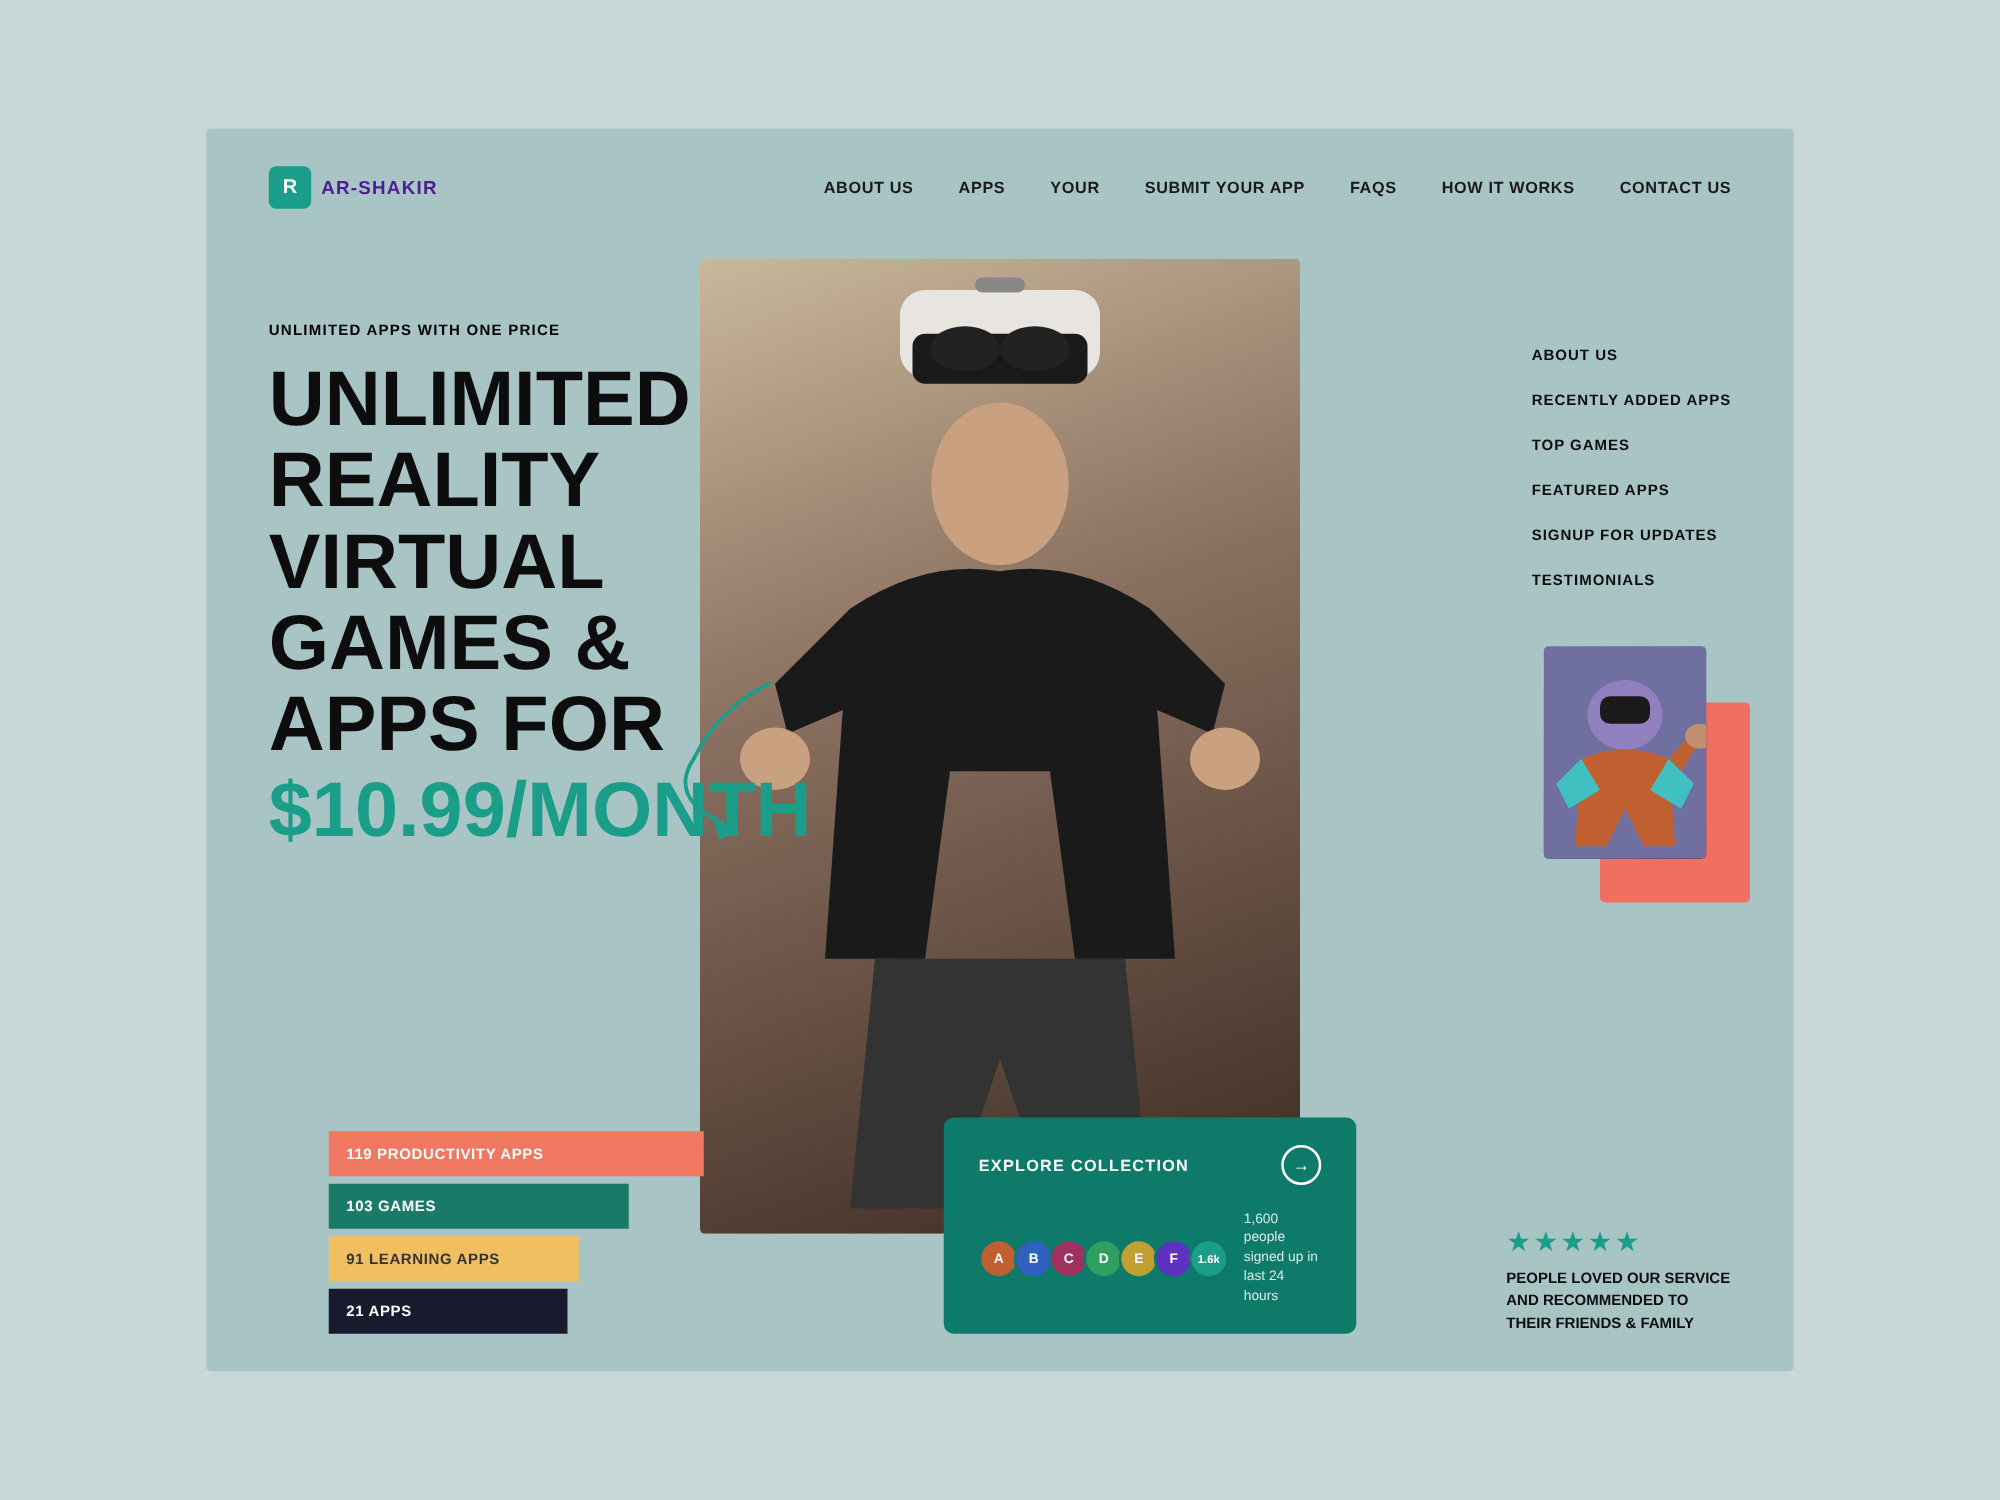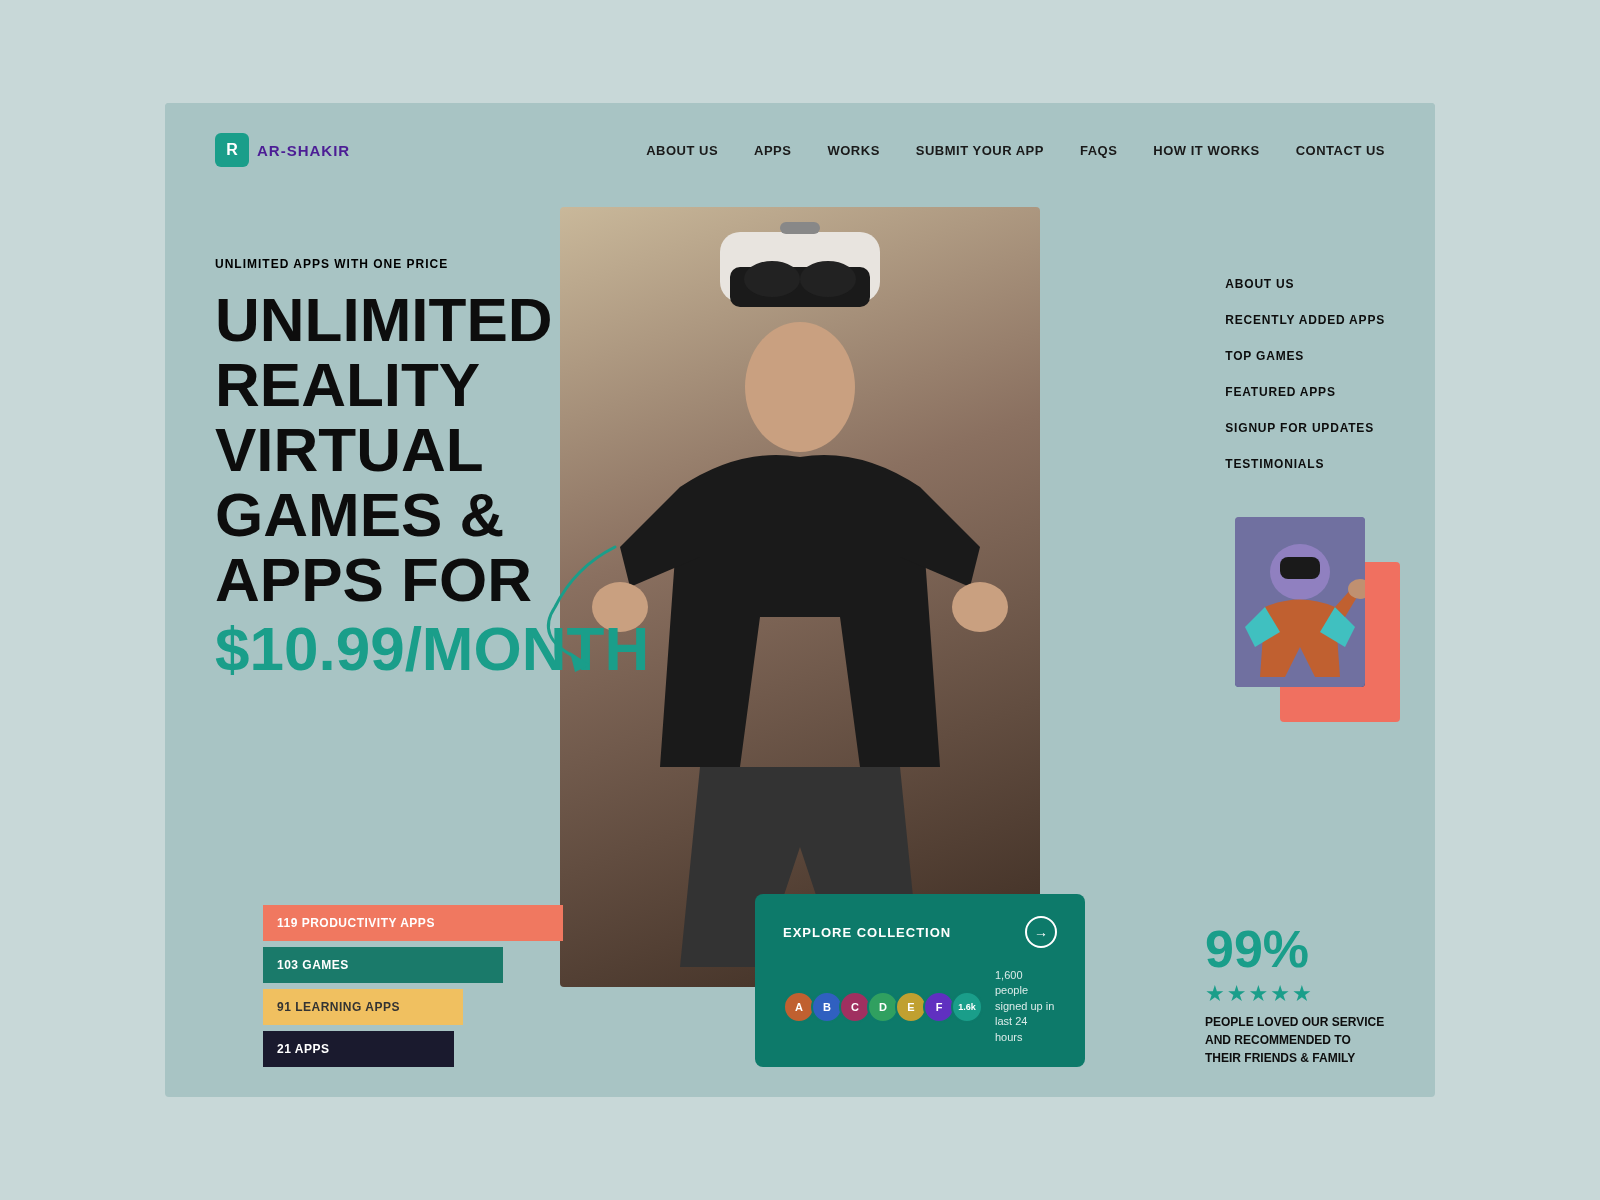--- a/index.html
+++ b/index.html
@@ -327,21 +327,21 @@
   <nav class="navbar">
     <div class="logo">
       <div class="logo-icon">
         <span>R</span>
       </div>
       <span class="logo-text">AR-SHAKIR</span>
     </div>
     <ul class="nav-links">
       <li><a href="#">ABOUT US</a></li>
       <li><a href="#">APPS</a></li>
-      <li><a href="#">WORKS</a></li>
+      <li><a href="#">YOUR</a></li>
       <li><a href="#">SUBMIT YOUR APP</a></li>
       <li><a href="#">FAQS</a></li>
       <li><a href="#">HOW IT WORKS</a></li>
       <li><a href="#">CONTACT US</a></li>
     </ul>
   </nav>
 
   <div class="hero">
 
     <div class="hero-circle"></div>
@@ -455,20 +455,19 @@
             <div class="avatar-circle" style="background:#30a060;">D</div>
             <div class="avatar-circle" style="background:#c0a030;">E</div>
             <div class="avatar-circle" style="background:#6030c0;">F</div>
             <div class="avatar-circle avatar-count">1.6k</div>
           </div>
           <span class="explore-text">1,600 people signed up in last 24 hours</span>
         </div>
       </div>
 
       <div class="rating-section">
-        <div class="rating-percent">99%</div>
         <div class="stars">★★★★★</div>
         <div class="rating-text">PEOPLE LOVED OUR SERVICE AND RECOMMENDED TO THEIR FRIENDS &amp; FAMILY</div>
       </div>
     </div>
 
   </div>
 </div>
 
 </body></html>

